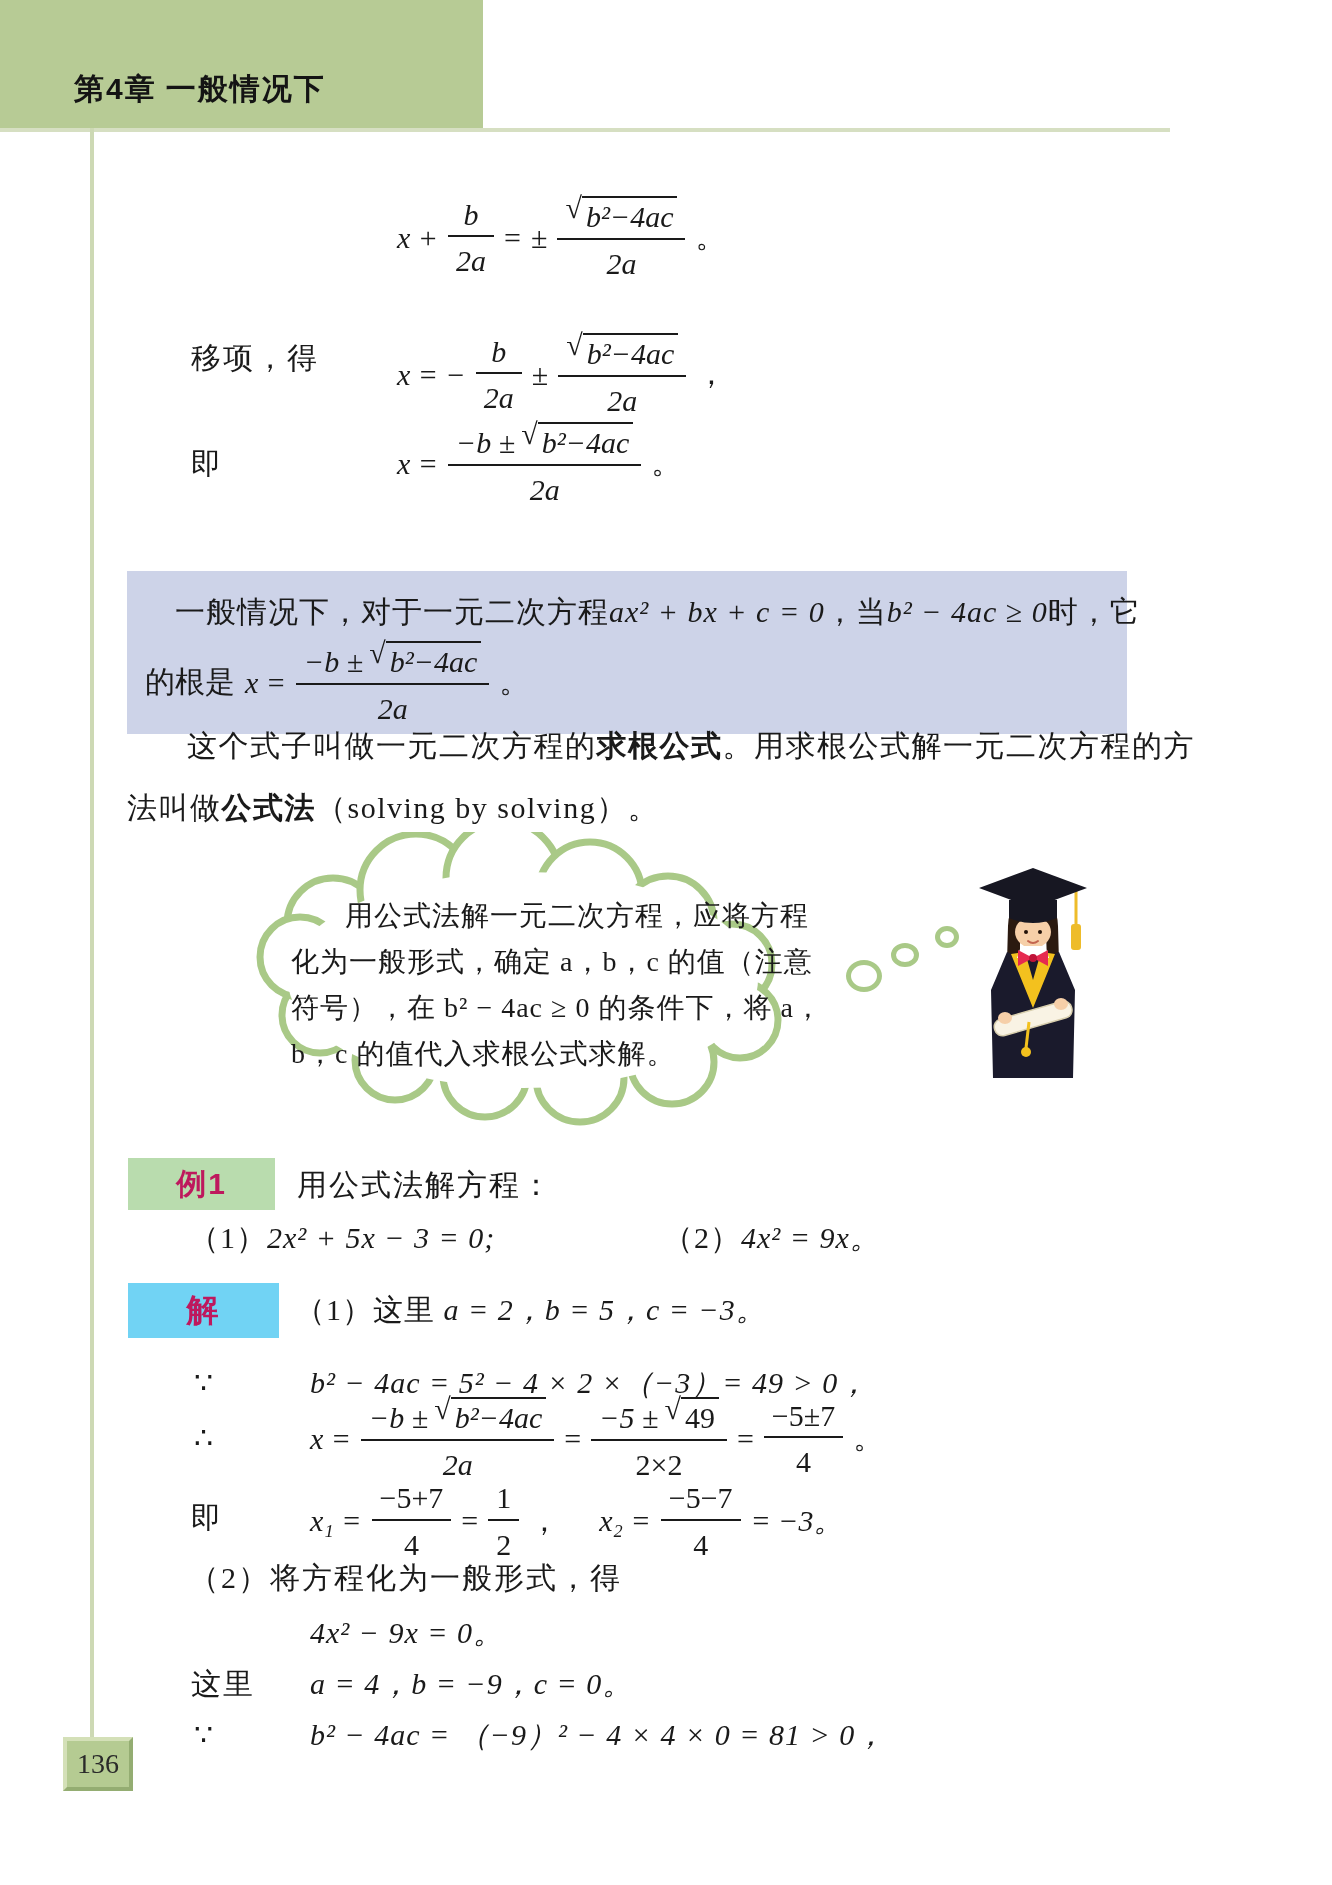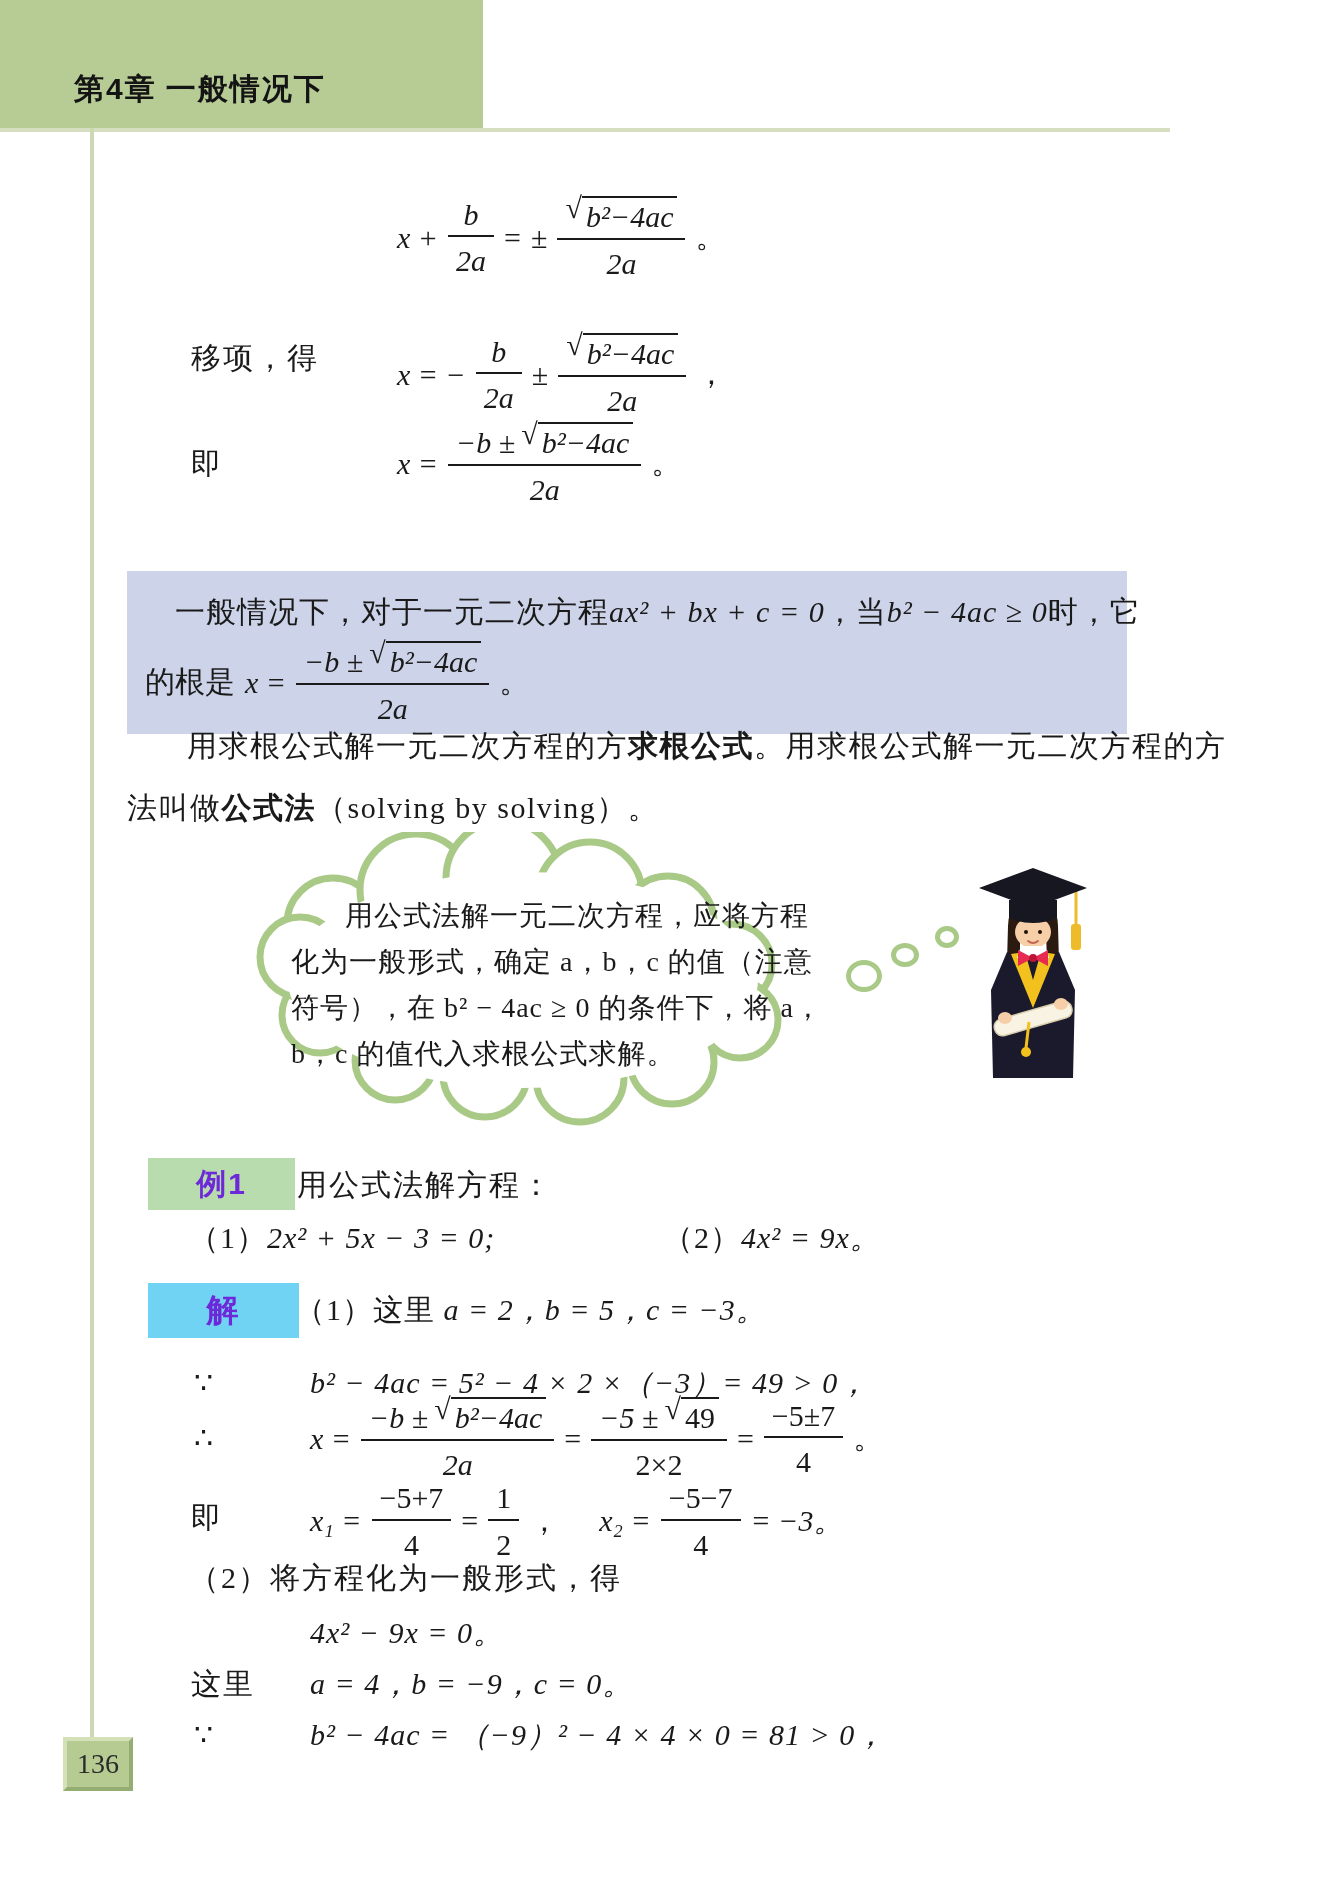--- a/index.html
+++ b/index.html
@@ -37,21 +37,21 @@
 
   
   .cloud-svg{position:absolute;}
   .cloudtext{position:absolute;left:291px;top:893px;width:505px;}
   .cloudline{font-size:28px;letter-spacing:1px;line-height:46px;white-space:nowrap;}
   .tb{position:absolute;border:5px solid #a9c987;border-radius:50%;background:#ffffff;}
 
   
   .badge{position:absolute;display:flex;align-items:center;justify-content:center;
          font-family:"Liberation Sans","DejaVu Sans",sans-serif;font-weight:bold;
-         font-size:30px;letter-spacing:2px;color:#6d28d9;margin-left:20px;}
+         font-size:30px;letter-spacing:2px;color:#be185d;}
   .badge-ex{left:128px;top:1158px;width:147px;height:52px;background:#b9dcae;}
   .badge-sol{left:128px;top:1283px;width:151px;height:55px;background:#71d3f4;font-size:32px;}
 
   
   .pagenum{position:absolute;left:63px;top:1737px;width:70px;height:54px;background:#b5cb92;
            border:4px solid;border-color:#d4e0b8 #94ad72 #94ad72 #d4e0b8;box-sizing:border-box;
            display:flex;align-items:center;justify-content:center;font-size:28px;color:#2a2a2a;}
 </style>
 </head>
 <body>
@@ -139,21 +139,21 @@
               <span class="rad mi">b²−4ac</span>
             </span>
         </span>
         <span class="den mi">2a</span>
       </span>
       <span>。</span>
     </div>
   </div>
 
   <div class="tline" style="left:187px;top:727px;">
-    <span>用求根公式解一元二次方程的方</span><span class="bold">求根公式</span><span>。用求根公式解一元二次方程的方</span>
+    <span>这个式子叫做一元二次方程的</span><span class="bold">求根公式</span><span>。用求根公式解一元二次方程的方</span>
   </div>
   <div class="tline" style="left:127px;top:789px;">
     <span>法叫做</span><span class="bold">公式法</span><span>（solving by solving）。</span>
   </div>
 
   <svg class="cloud-svg" style="left:238px;top:832px;width:580px;height:295px;" viewBox="0 0 580 295">
     <g stroke="#a9c987" stroke-width="7" fill="#ffffff">
       <circle cx="95" cy="92" r="46"></circle>
       <circle cx="178" cy="58" r="56"></circle>
       <circle cx="265" cy="46" r="57"></circle>

